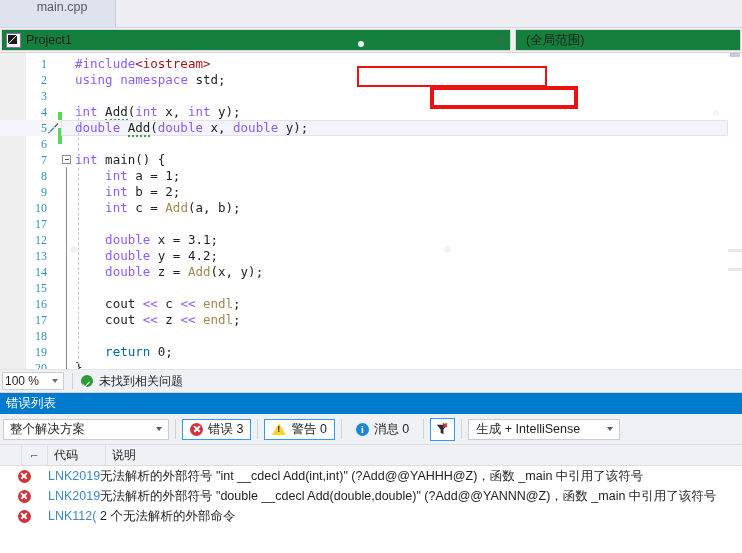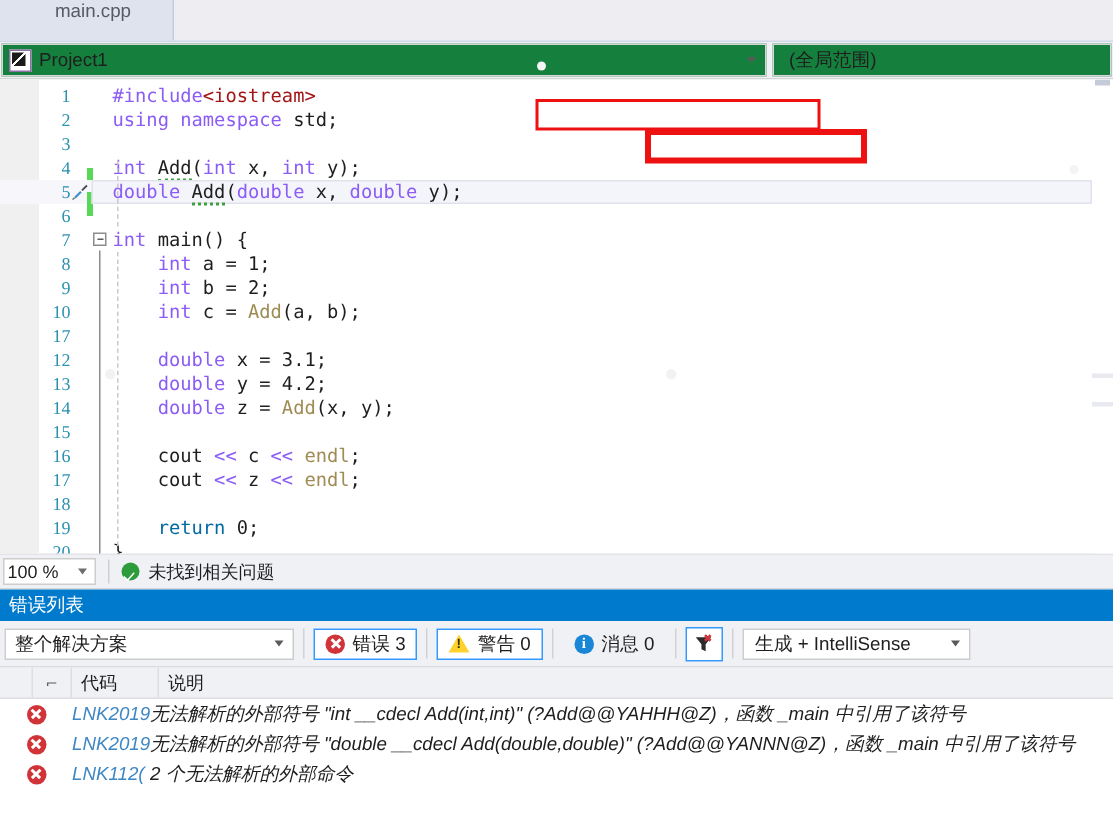--- a/index.html
+++ b/index.html
@@ -326,21 +326,21 @@
   .panel-toolbar {
     height: 30px;
     background: #eff1f5;
     display: flex;
     align-items: center;
     gap: 0;
     padding-left: 3px;
     border-bottom: 1px solid #dcdce0;
   }
   .scope-combo {
-    width: 193px;
+    width: 166px;
     height: 21px;
     background: #ffffff;
     border: 1px solid #ccccce;
     display: flex;
     align-items: center;
     padding-left: 6px;
     position: relative;
     font-size: 12.5px;
     box-sizing: border-box;
     font-family: Liberation Mono, monospace;
@@ -463,21 +463,20 @@
     transform: scaleX(1.6);
   }
 
   .err-body { background: #ffffff; }
   .err-row {
     height: 20px;
     display: flex;
     align-items: center;
     font-size: 12.5px;
     position: relative;
-    font-style: italic;
   }
   .rc-icon {
     width: 48px;
     display: flex;
     align-items: center;
     justify-content: center;
     flex: none;
   }
   .rc-code {
     width: 52px;

